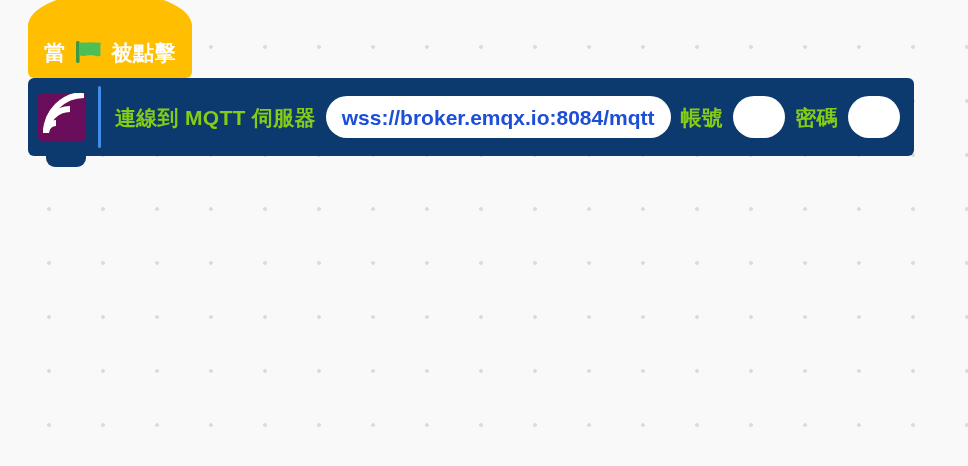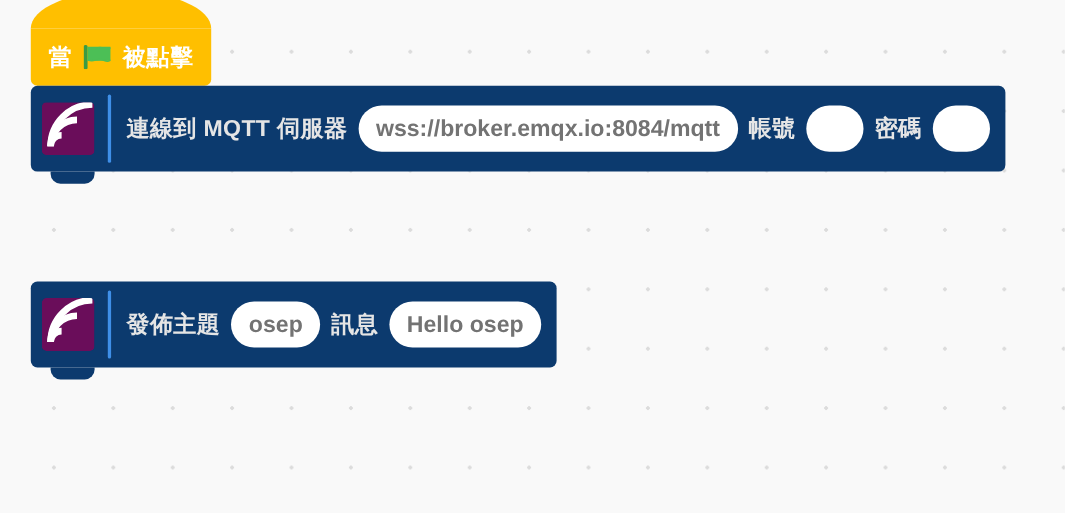--- a/index.html
+++ b/index.html
@@ -118,33 +118,33 @@
   .divider {
     width: 3px;
     height: 62px;
     background: #3F8FE8;
     margin: 0 14px 0 12px;
     flex: none;
     border-radius: 2px;
   }
 
   .block-label {
-    color: #e5e5e5;
+    color: #84cc16;
     font-size: 21px;
     font-weight: bold;
     white-space: nowrap;
     line-height: 1;
     letter-spacing: 0.3px;
   }
 
   .field-gap { width: 10px; flex: none; }
 
   .text-field {
     background: #ffffff;
-    color: #737373;
+    color: #1d4ed8;
     font-size: 21px;
     font-weight: bold;
     border-radius: 999px;
     height: 42px;
     display: flex;
     align-items: center;
     justify-content: center;
     padding: 0 16px;
     white-space: nowrap;
     line-height: 1;
@@ -215,46 +215,15 @@
         <span class="field-gap"></span>
 
         <span class="text-field empty"></span>
       </div>
     </div>
   </div>
 
   <div class="script" id="script-sprite">
 
 
-    <div class="stack">
-      <div class="cmd-block">
-
-        <span class="block-icon">
-          <svg viewBox="0 0 48 48" width="48" height="48" aria-hidden="true">
-            <rect x="0" y="0" width="48" height="48" rx="4" fill="#6A0D5A"></rect>
-            <g fill="none" stroke="#ffffff" stroke-width="6" stroke-linecap="butt">
-              <path d="M8 40 A 10 10 0 0 1 18 30"></path>
-              <path d="M8 40 A 24 24 0 0 1 32 16"></path>
-              <path d="M8 40 A 38 38 0 0 1 46 2"></path>
-            </g>
-          </svg>
-        </span>
-
-        <span class="divider"></span>
-
-        <span class="block-label">發佈主題</span>
-
-        <span class="field-gap"></span>
-
-        <span class="text-field">osep</span>
-
-        <span class="field-gap"></span>
-
-        <span class="block-label">訊息</span>
-
-        <span class="field-gap"></span>
-
-        <span class="text-field">Hello osep</span>
-      </div>
-    </div>
   </div>
 
 </div>
 
 </body></html>

